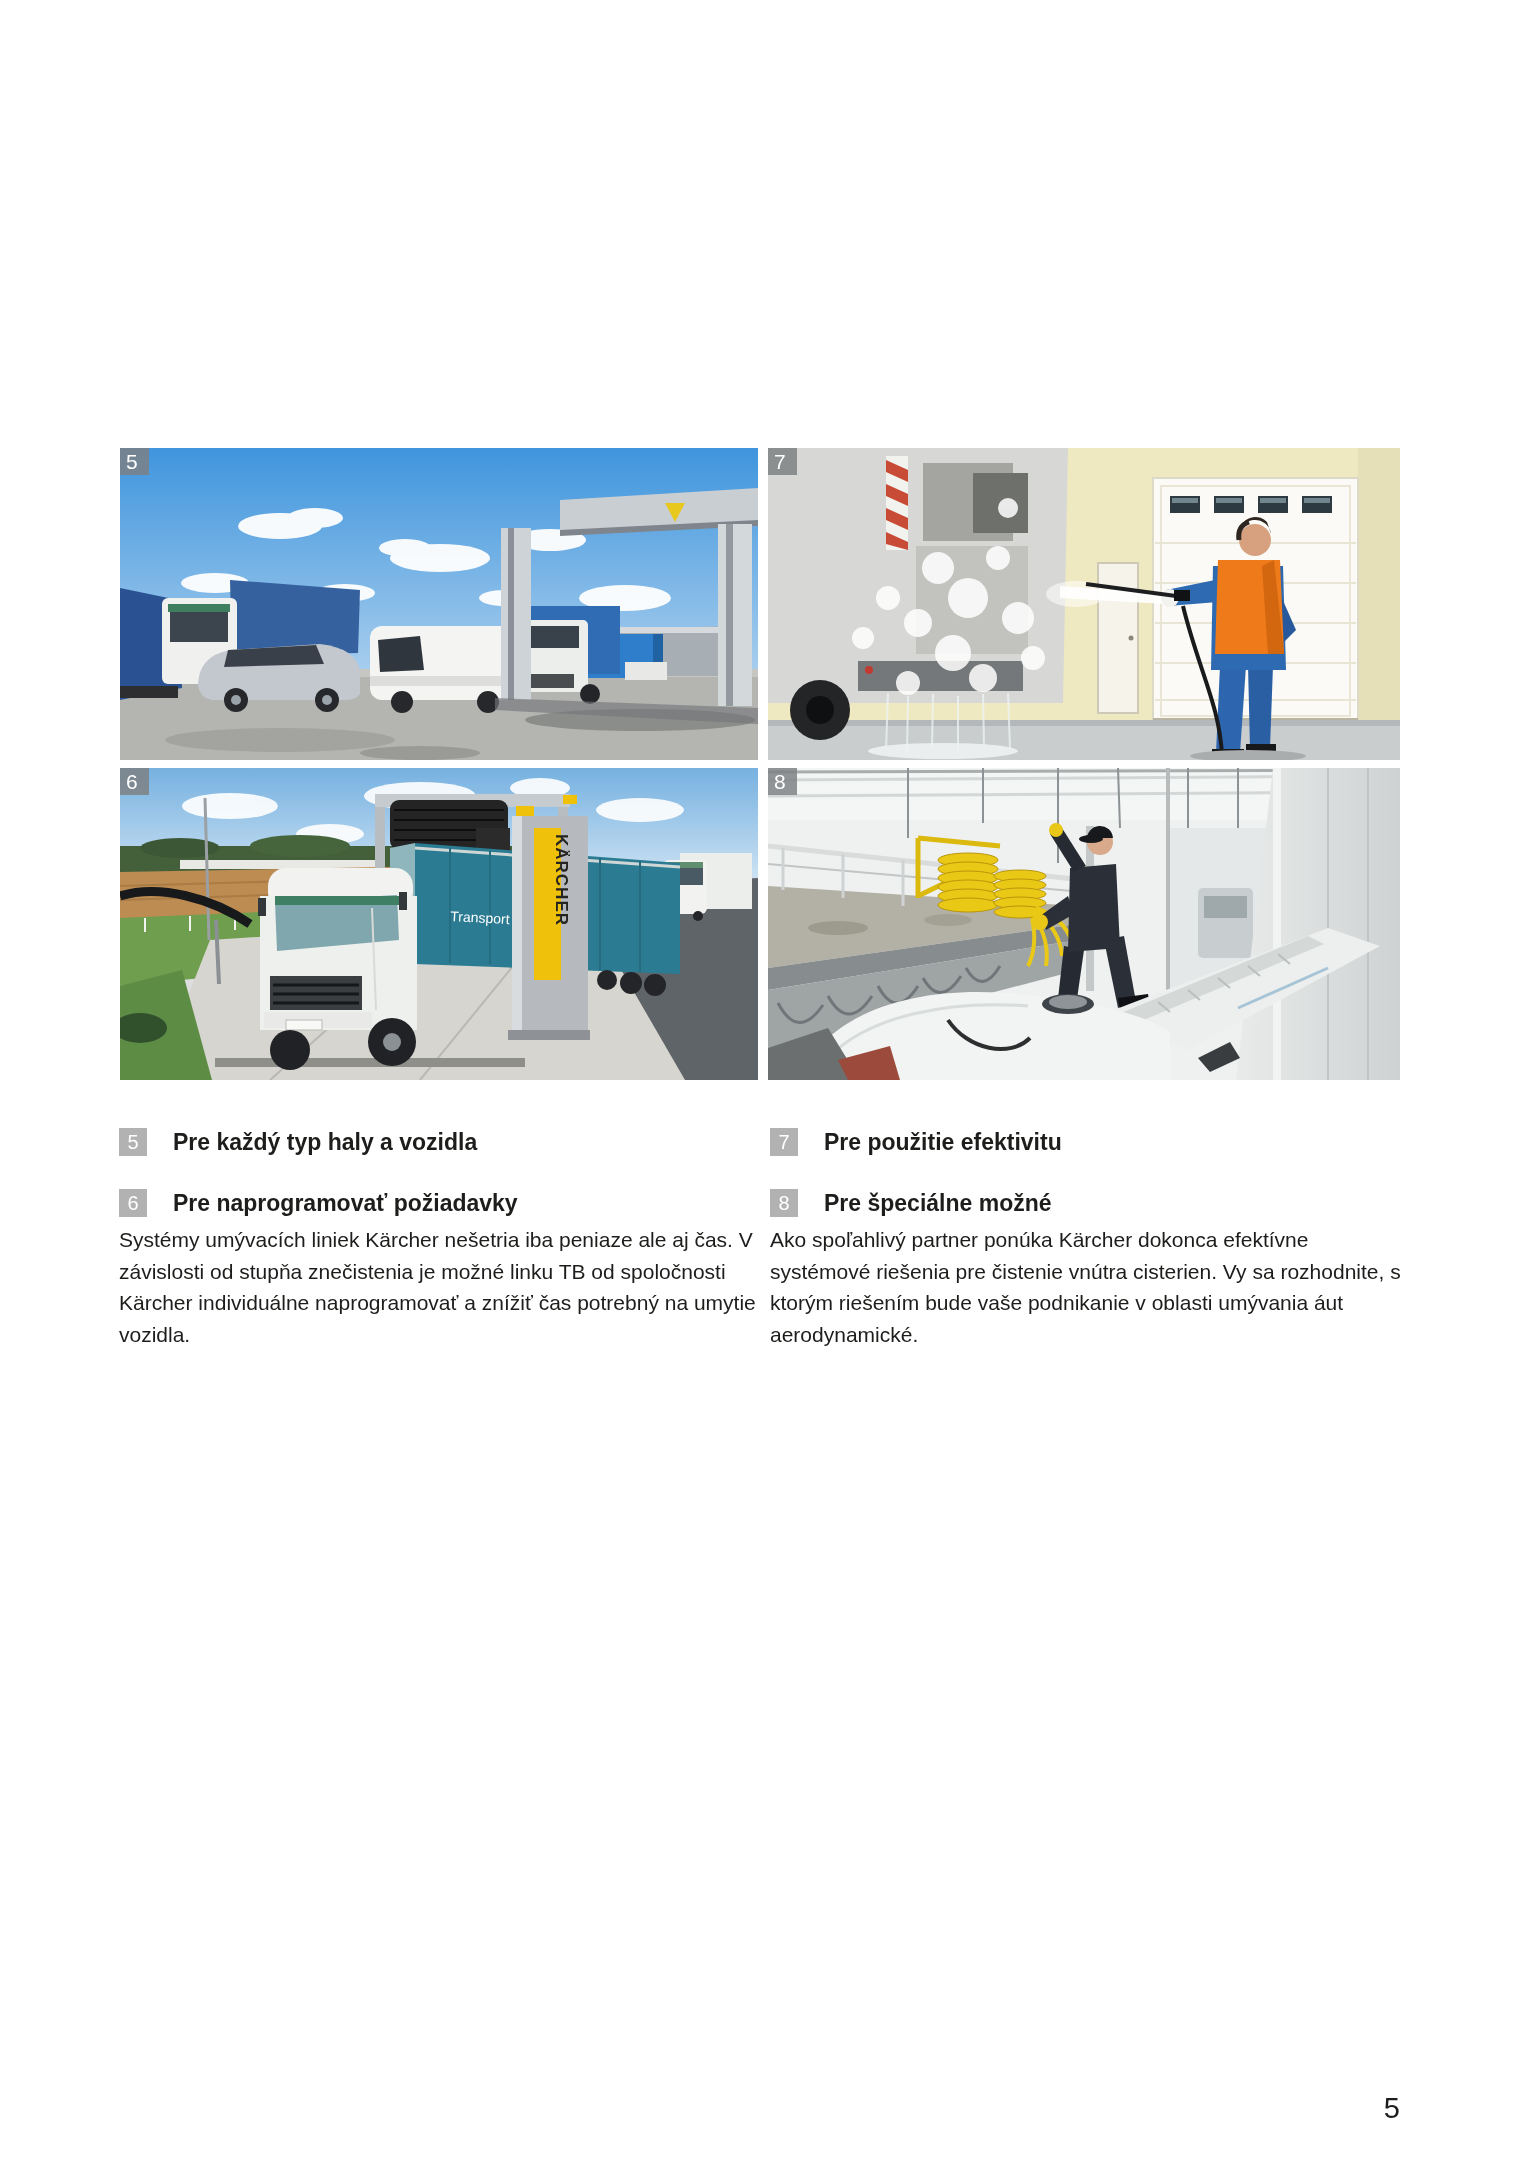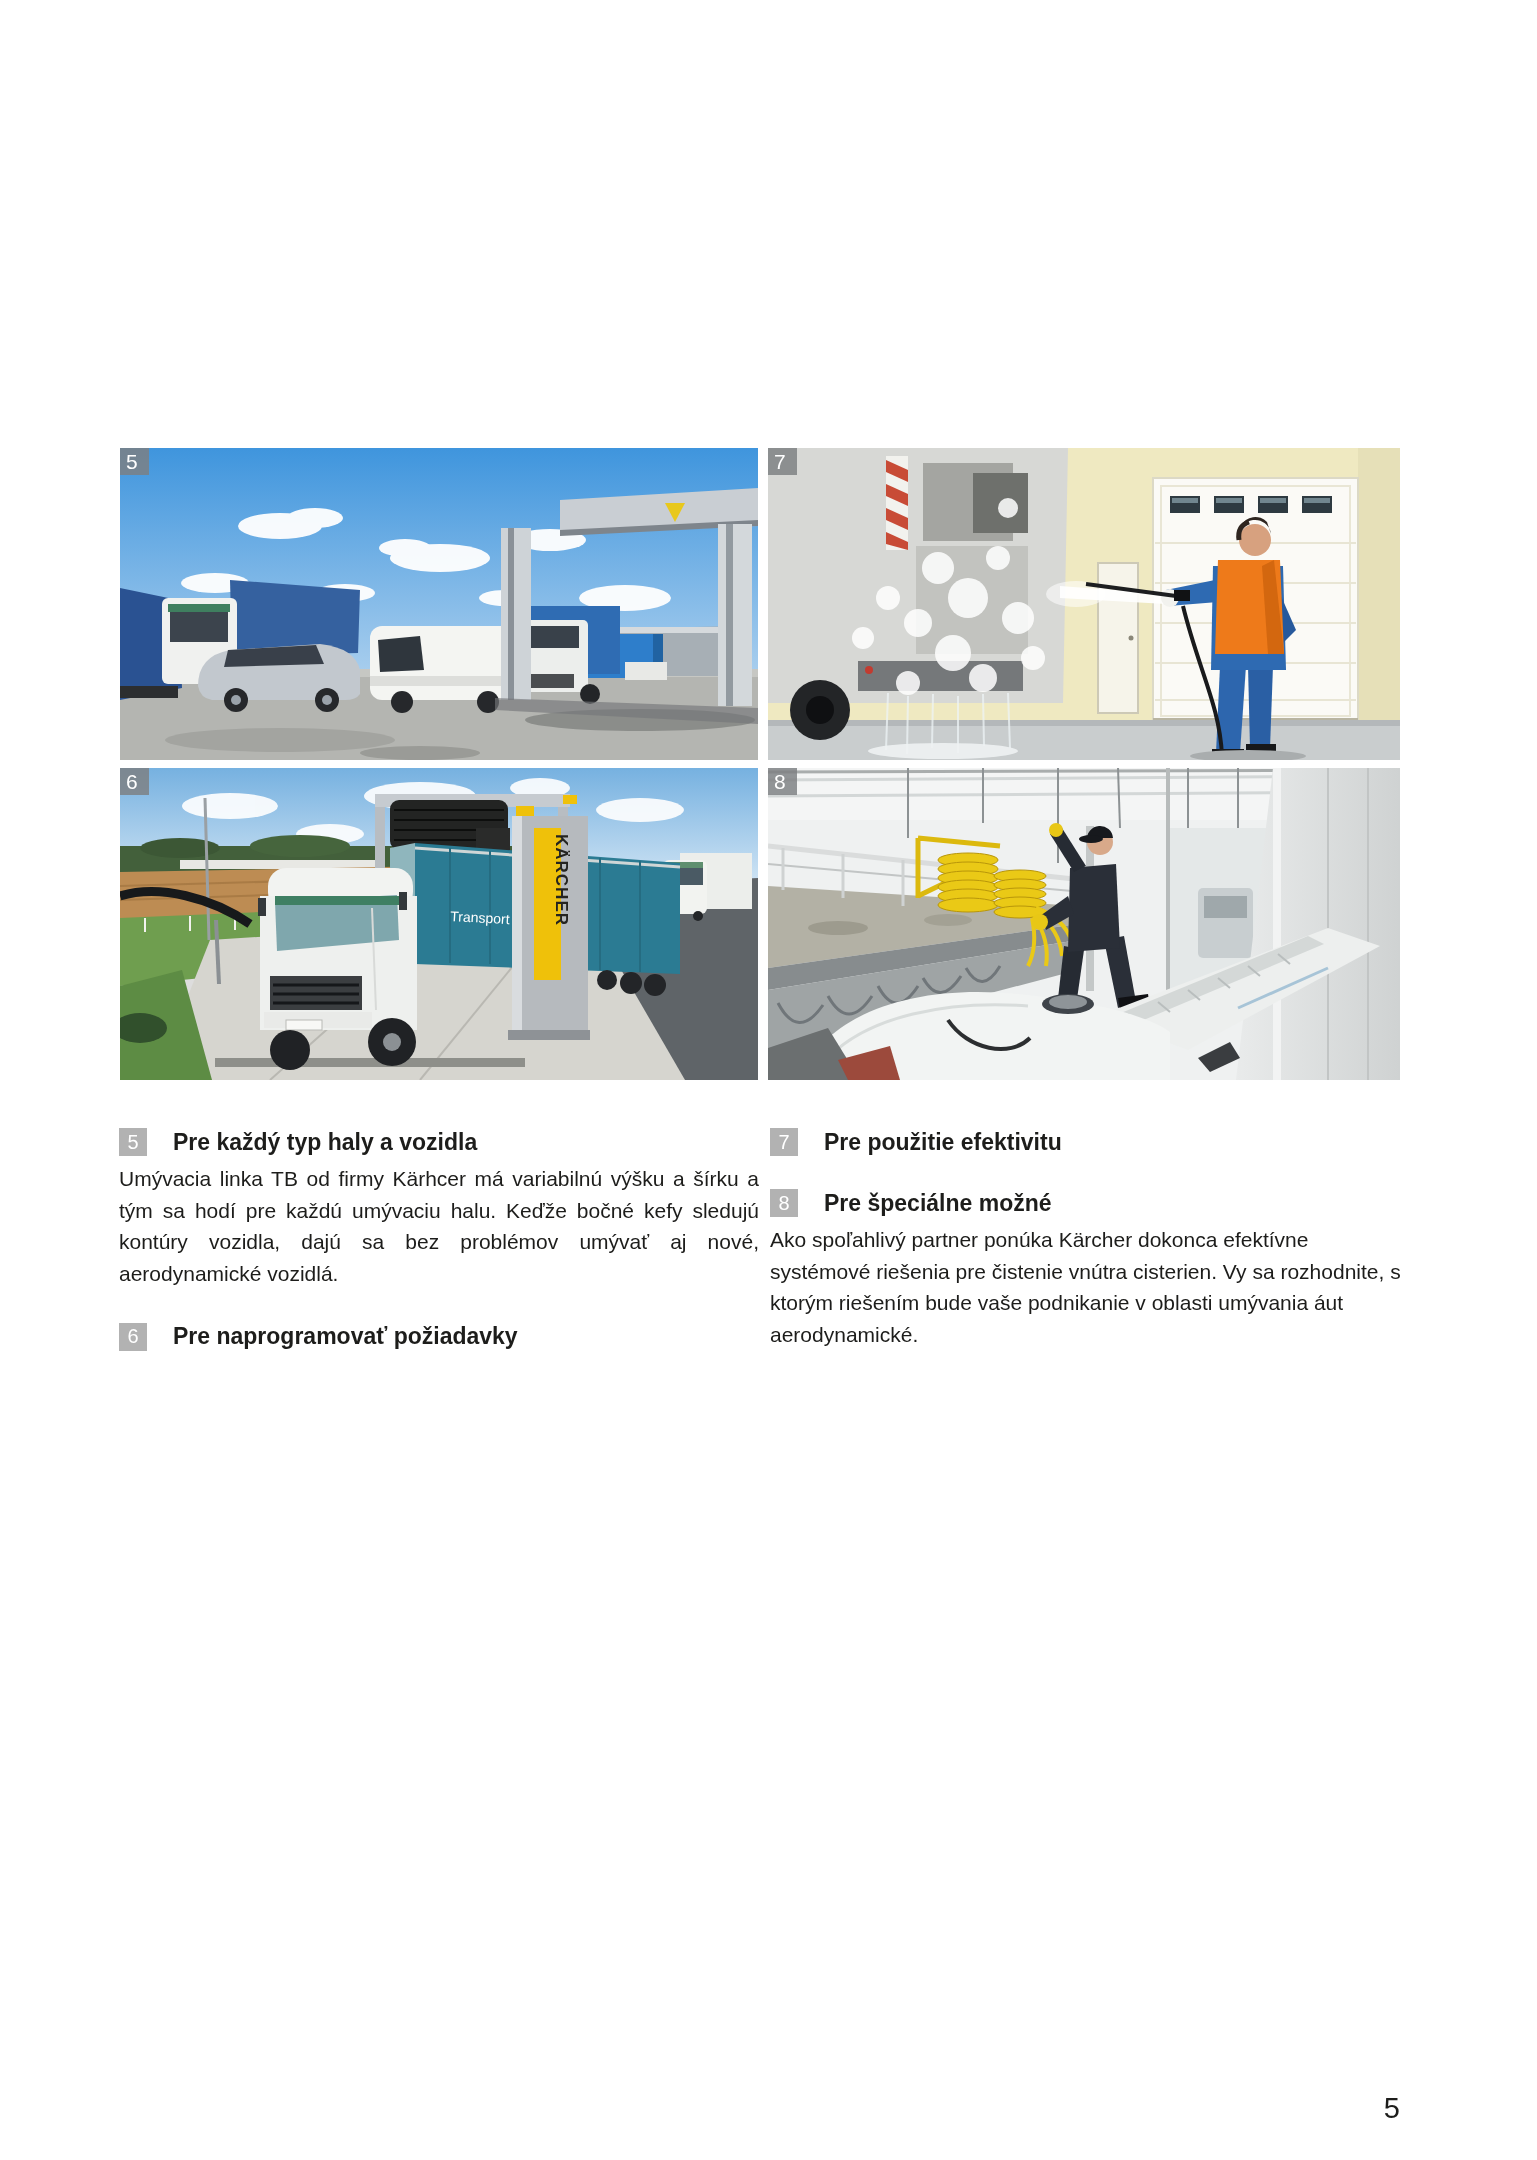--- a/index.html
+++ b/index.html
@@ -426,27 +426,27 @@
     </svg>
     <figcaption class="badge">8</figcaption>
   </figure>
 
   <div class="col col-left">
     <section>
       <div class="sec-head">
         <span class="num-box">5</span>
         <h2>Pre každý typ haly a vozidla</h2>
       </div>
-      <p class="body justify">Umývacia linka TB od firmy Kärhcer má variabilnú výšku a šírku a tým sa hodí pre každú umývaciu halu. Keďže bočné kefy sledujú kontúry vozidla, dajú sa bez problémov umývať aj nové, aerodynamické vozidlá.</p>
     </section>
     <section>
       <div class="sec-head">
         <span class="num-box">6</span>
         <h2>Pre naprogramovať požiadavky</h2>
       </div>
+      <p class="body">Systémy umývacích liniek Kärcher nešetria iba peniaze ale aj čas. V závislosti od stupňa znečistenia je možné linku TB od spoločnosti Kärcher individuálne naprogramovať a znížiť čas potrebný na umytie vozidla.</p>
     </section>
   </div>
 
   <div class="col col-right">
     <section>
       <div class="sec-head">
         <span class="num-box">7</span>
         <h2>Pre použitie efektivitu</h2>
       </div>
     </section>

